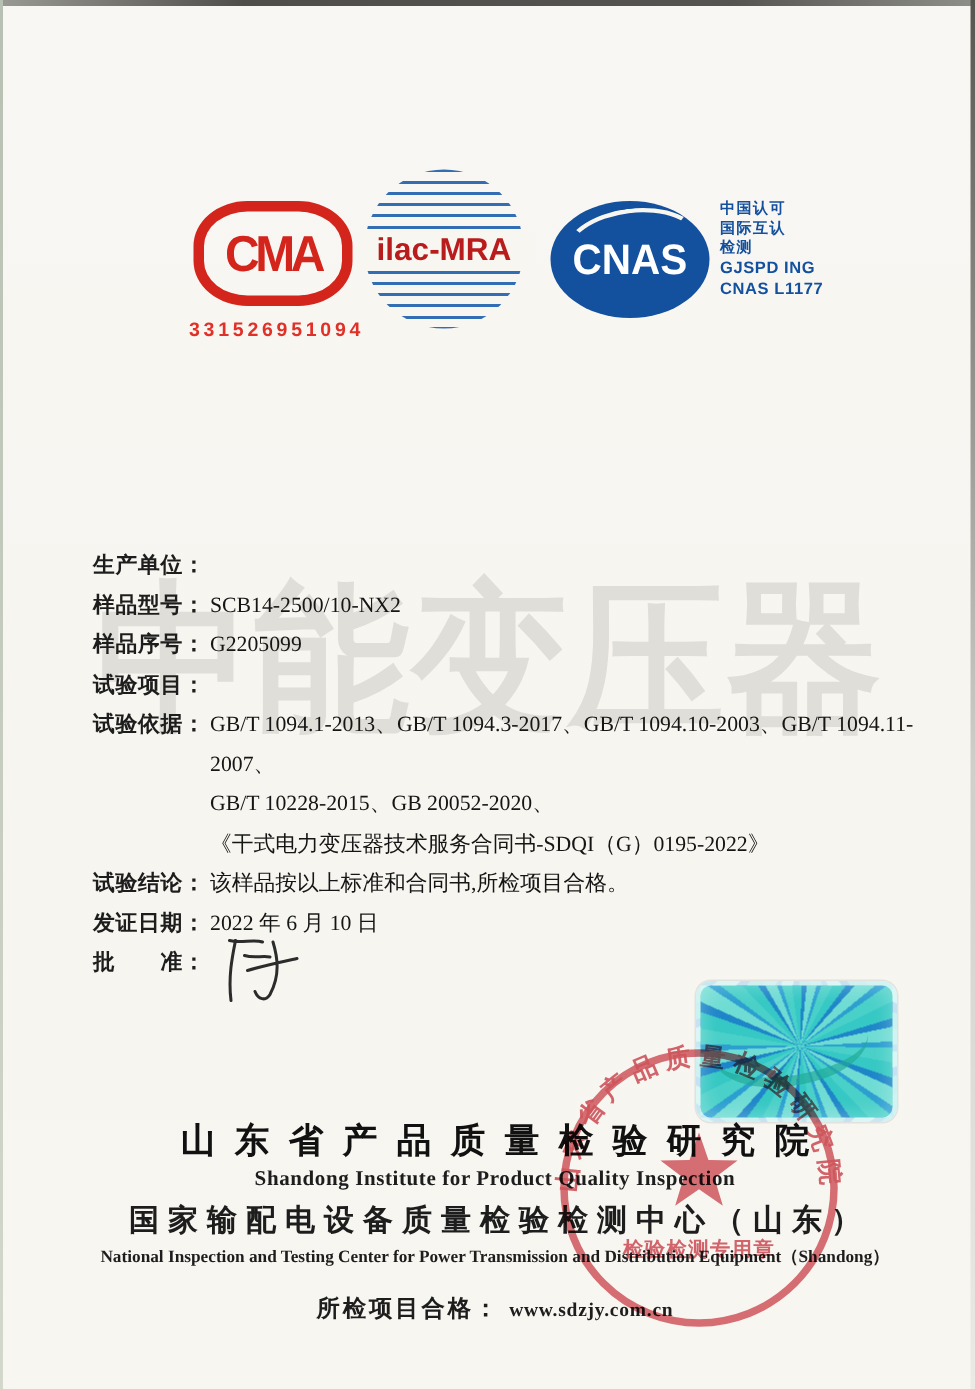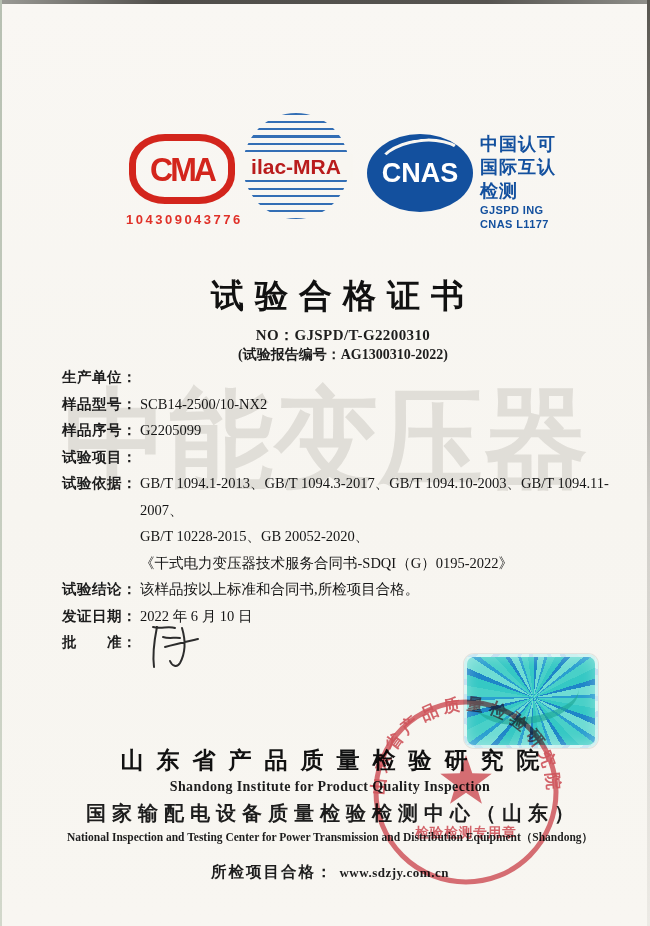--- a/index.html
+++ b/index.html
@@ -33,21 +33,21 @@
 
   .cnas-ellipse{position:absolute;left:367px;top:134px;width:106px;height:78px;background:#13509e;
         border-radius:50%;display:flex;align-items:center;justify-content:center;overflow:hidden;}
   .cnas-ellipse::before{content:"";position:absolute;width:86px;height:46px;left:9px;top:5px;
         border:3px solid rgba(0,0,0,0);border-top-color:#f8f6f1;border-radius:50%;
         transform:rotate(-7deg);}
   .cnas-text{font-family:"Liberation Sans",sans-serif;font-weight:800;font-size:27px;color:#fff;
         letter-spacing:0;transform:scaleY(1.05);}
   .cnas-side{position:absolute;left:480px;top:133px;color:#13509e;line-height:1.3;
         font-family:"Liberation Sans",sans-serif;}
-  .cnas-side .cn{font-weight:700;font-size:18px;letter-spacing:1px;}
+  .cnas-side .cn{font-weight:700;font-size:10px;letter-spacing:1px;}
   .cnas-side .en{font-weight:700;font-size:11px;letter-spacing:.4px;}
 
   
   .watermark{position:absolute;left:64px;top:368px;z-index:0;font-weight:700;
         font-size:104px;letter-spacing:1px;color:rgba(136,132,122,.20);white-space:nowrap;
         transform:scaleY(1.04);transform-origin:top left;pointer-events:none;}
 
   
   .title-block{position:absolute;left:0;right:0;top:274px;text-align:center;padding-left:36px;z-index:1;}
   .cert-title{font-size:33px;font-weight:700;letter-spacing:11px;color:#111;}
@@ -92,46 +92,41 @@
   <div class="edge-top"></div>
   <div class="edge-left"></div>
   <div class="edge-right"></div>
 
   <div class="watermark">中能变压器</div>
 
   <div class="cma-block">
     <div class="cma-logo">
       <span class="cma-text">CMA</span>
     </div>
-    <div class="cma-number">104309043776</div>
+    <div class="cma-number">331526951094</div>
   </div>
 
   <div class="ilac-logo">
     <div class="ilac-stripes"></div>
     <div class="ilac-band">
       <span class="ilac-text">ilac-MRA</span>
     </div>
   </div>
 
   <div class="cnas-ellipse">
     <span class="cnas-text">CNAS</span>
   </div>
   <div class="cnas-side">
     <div class="cn">中国认可</div>
     <div class="cn">国际互认</div>
     <div class="cn">检测</div>
     <div class="en">GJSPD ING</div>
     <div class="en">CNAS L1177</div>
   </div>
 
-  <div class="title-block">
-    <div class="cert-title">试验合格证书</div>
-    <div class="cert-no">NO：GJSPD/T-G2200310</div>
-    <div class="report-no">(试验报告编号：AG1300310-2022)</div>
-  </div>
 
   <div class="fields">
     <div class="frow">
       <span class="flabel">生产单位：</span>
     </div>
     <div class="frow">
       <span class="flabel">样品型号：</span>
       <span class="fvalue">SCB14-2500/10-NX2</span>
     </div>
     <div class="frow">

